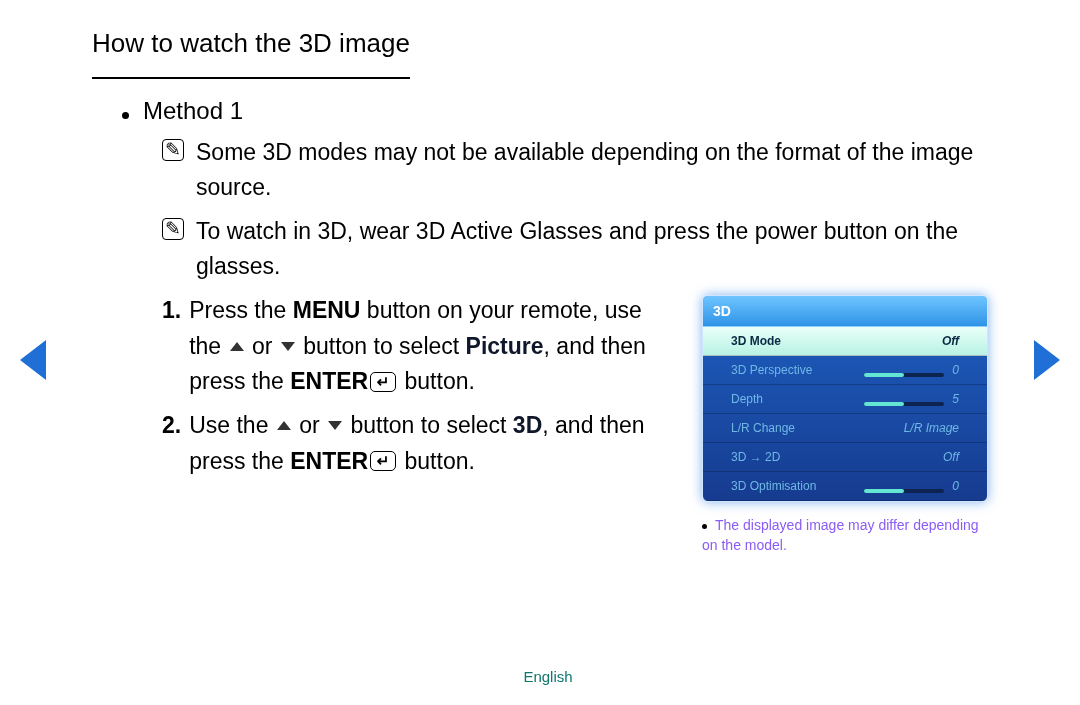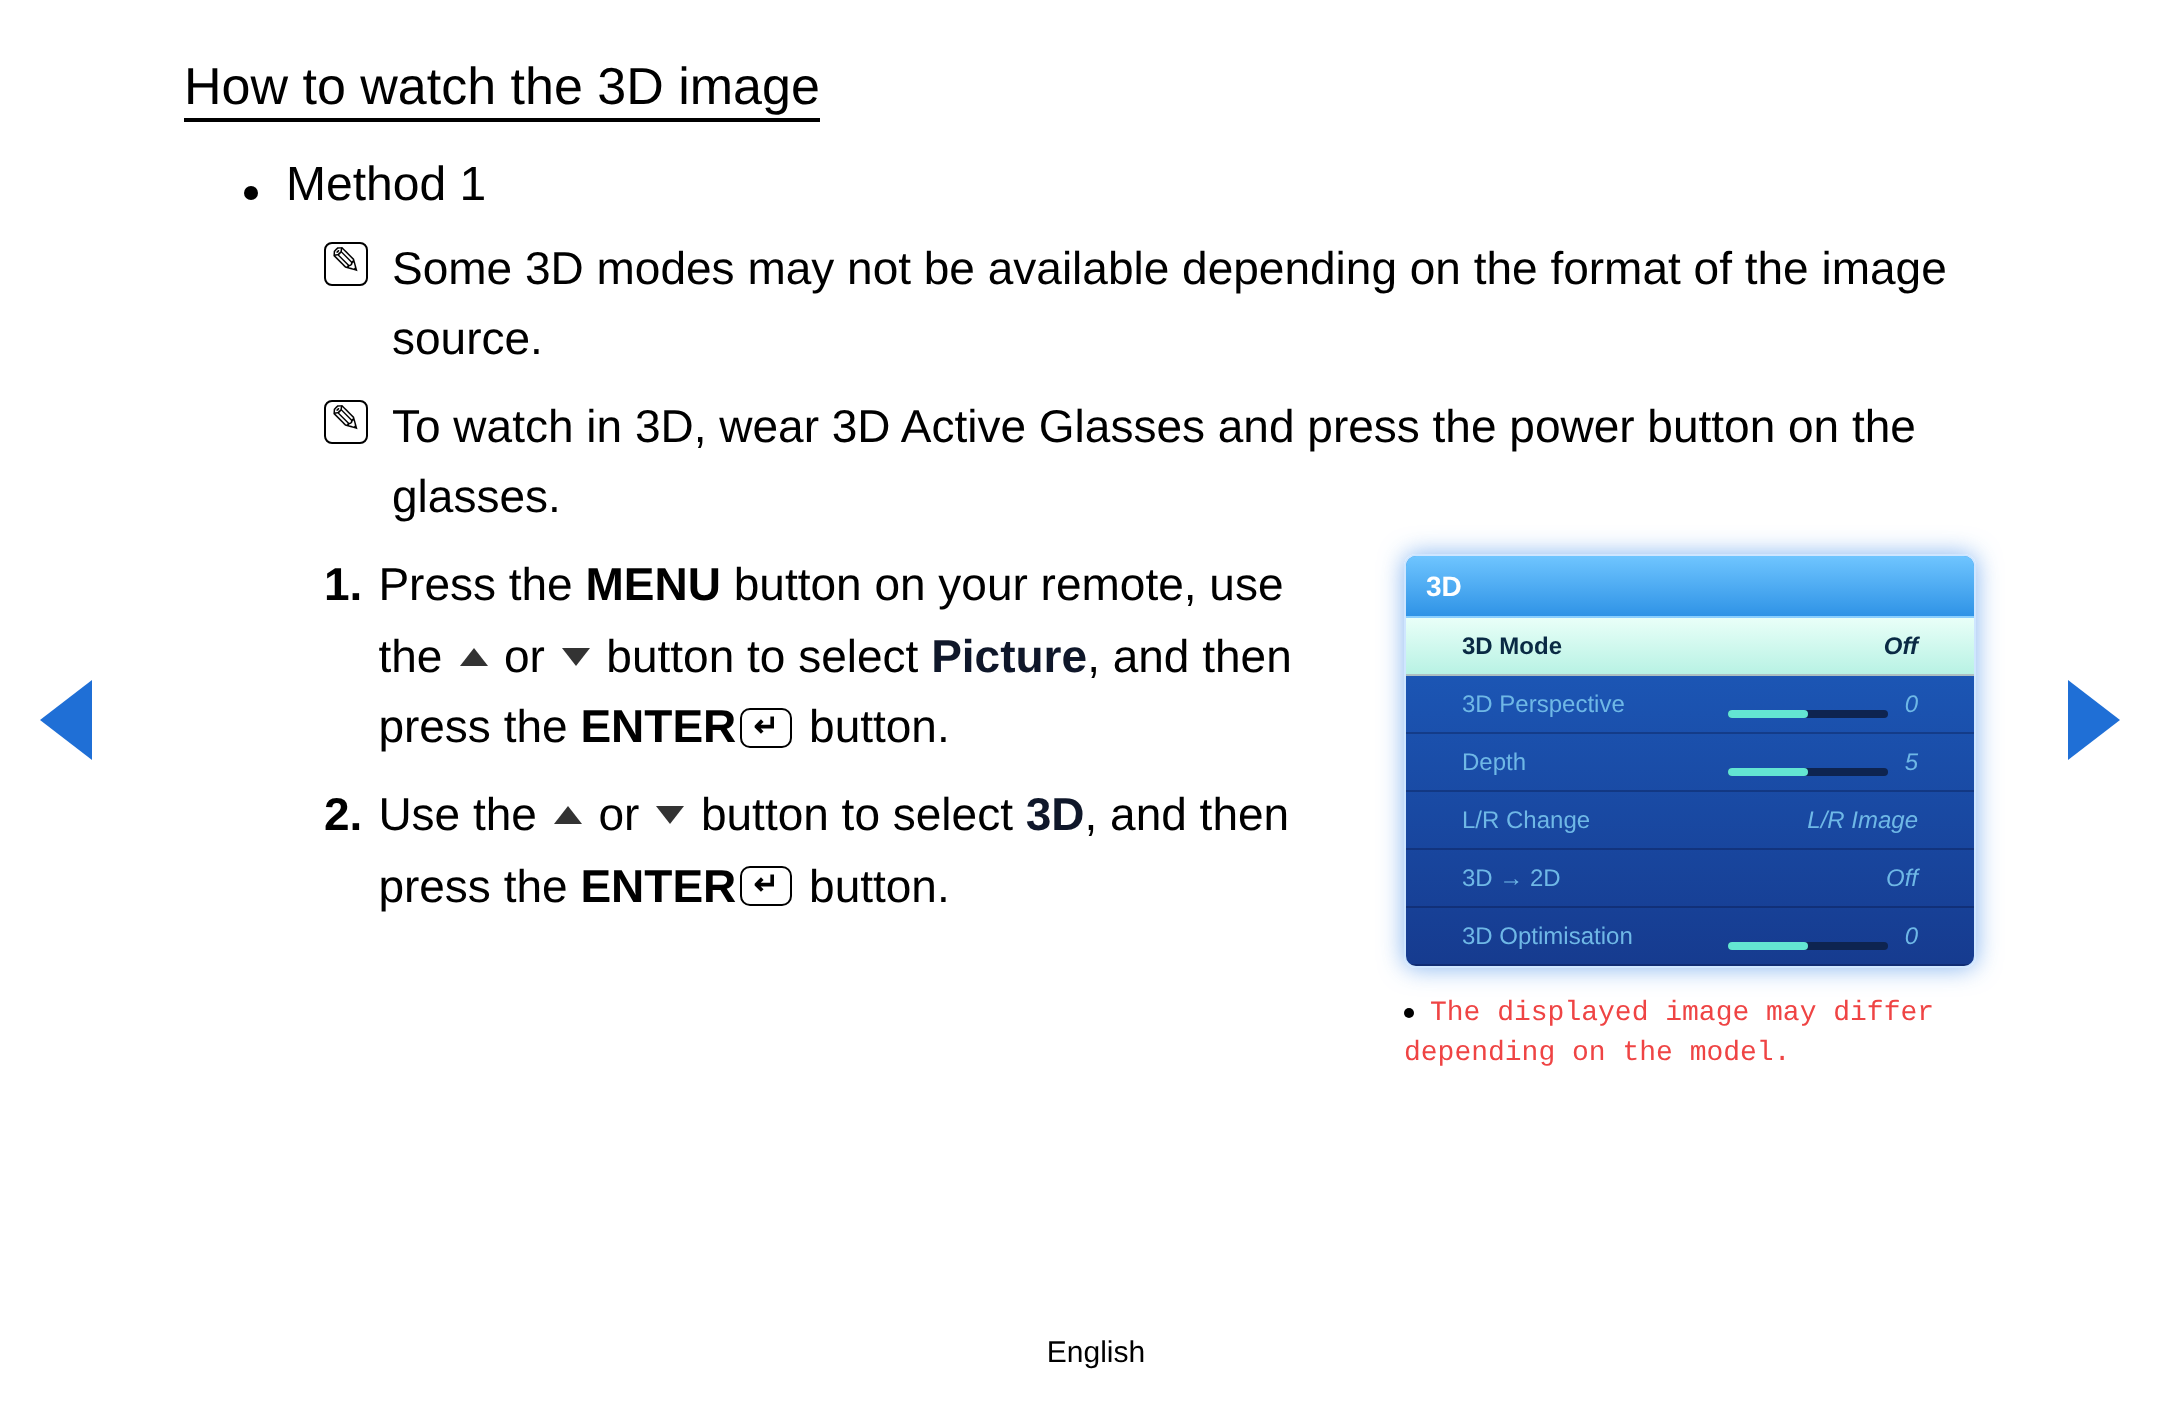--- a/index.html
+++ b/index.html
@@ -14,21 +14,21 @@
     overflow: hidden;
   }
   .page {
     padding: 28px 92px 0 92px;
     position: relative;
   }
   .title {
     font-size: 26px;
     border-bottom: 2px solid #000;
     display: inline-block;
-    padding-bottom: 0;
+    padding-bottom: 18px;
     margin-bottom: 12px;
   }
   .bullet-row {
     display: flex;
     align-items: baseline;
     font-size: 24px;
     margin: 6px 0 10px 30px;
   }
   .dot {
     width: 7px; height: 7px; border-radius: 50%; background: #000;
@@ -146,23 +146,22 @@
   }
   .slider-fill {
     position: absolute; left: 0; top: 0; bottom: 0;
     background: #63e6d2;
     border-radius: 2px;
   }
   .row-right { display: flex; align-items: flex-end; font-style: italic; }
   .caption {
     margin-top: 14px;
     font-size: 14px;
-    color: #ef4444;
+    color: #8b5cf6;
     line-height: 1.4;
-    font-family: Liberation Mono, monospace;
   }
   .caption-dot {
     width: 5px; height: 5px; border-radius: 50%; background: #000;
     display: inline-block; vertical-align: middle; margin-right: 8px;
   }
 
   .nav-arrow {
     position: absolute;
     top: 340px;
     width: 0; height: 0;
@@ -172,21 +171,21 @@
   }
   .nav-arrow.left { left: 20px; border-right: 26px solid #1f6fd6; }
   .nav-arrow.right { right: 20px; border-left: 26px solid #1f6fd6; }
 
   .footer {
     position: absolute;
     bottom: 20px;
     width: 100%;
     text-align: center;
     font-size: 15px;
-    color: #000000;
+    color: #0f766e;
     padding-left: 16px;
   }
 </style>
 </head>
 <body>
 
 <div class="nav-arrow left"></div>
 <div class="nav-arrow right"></div>
 
 <div class="page">

